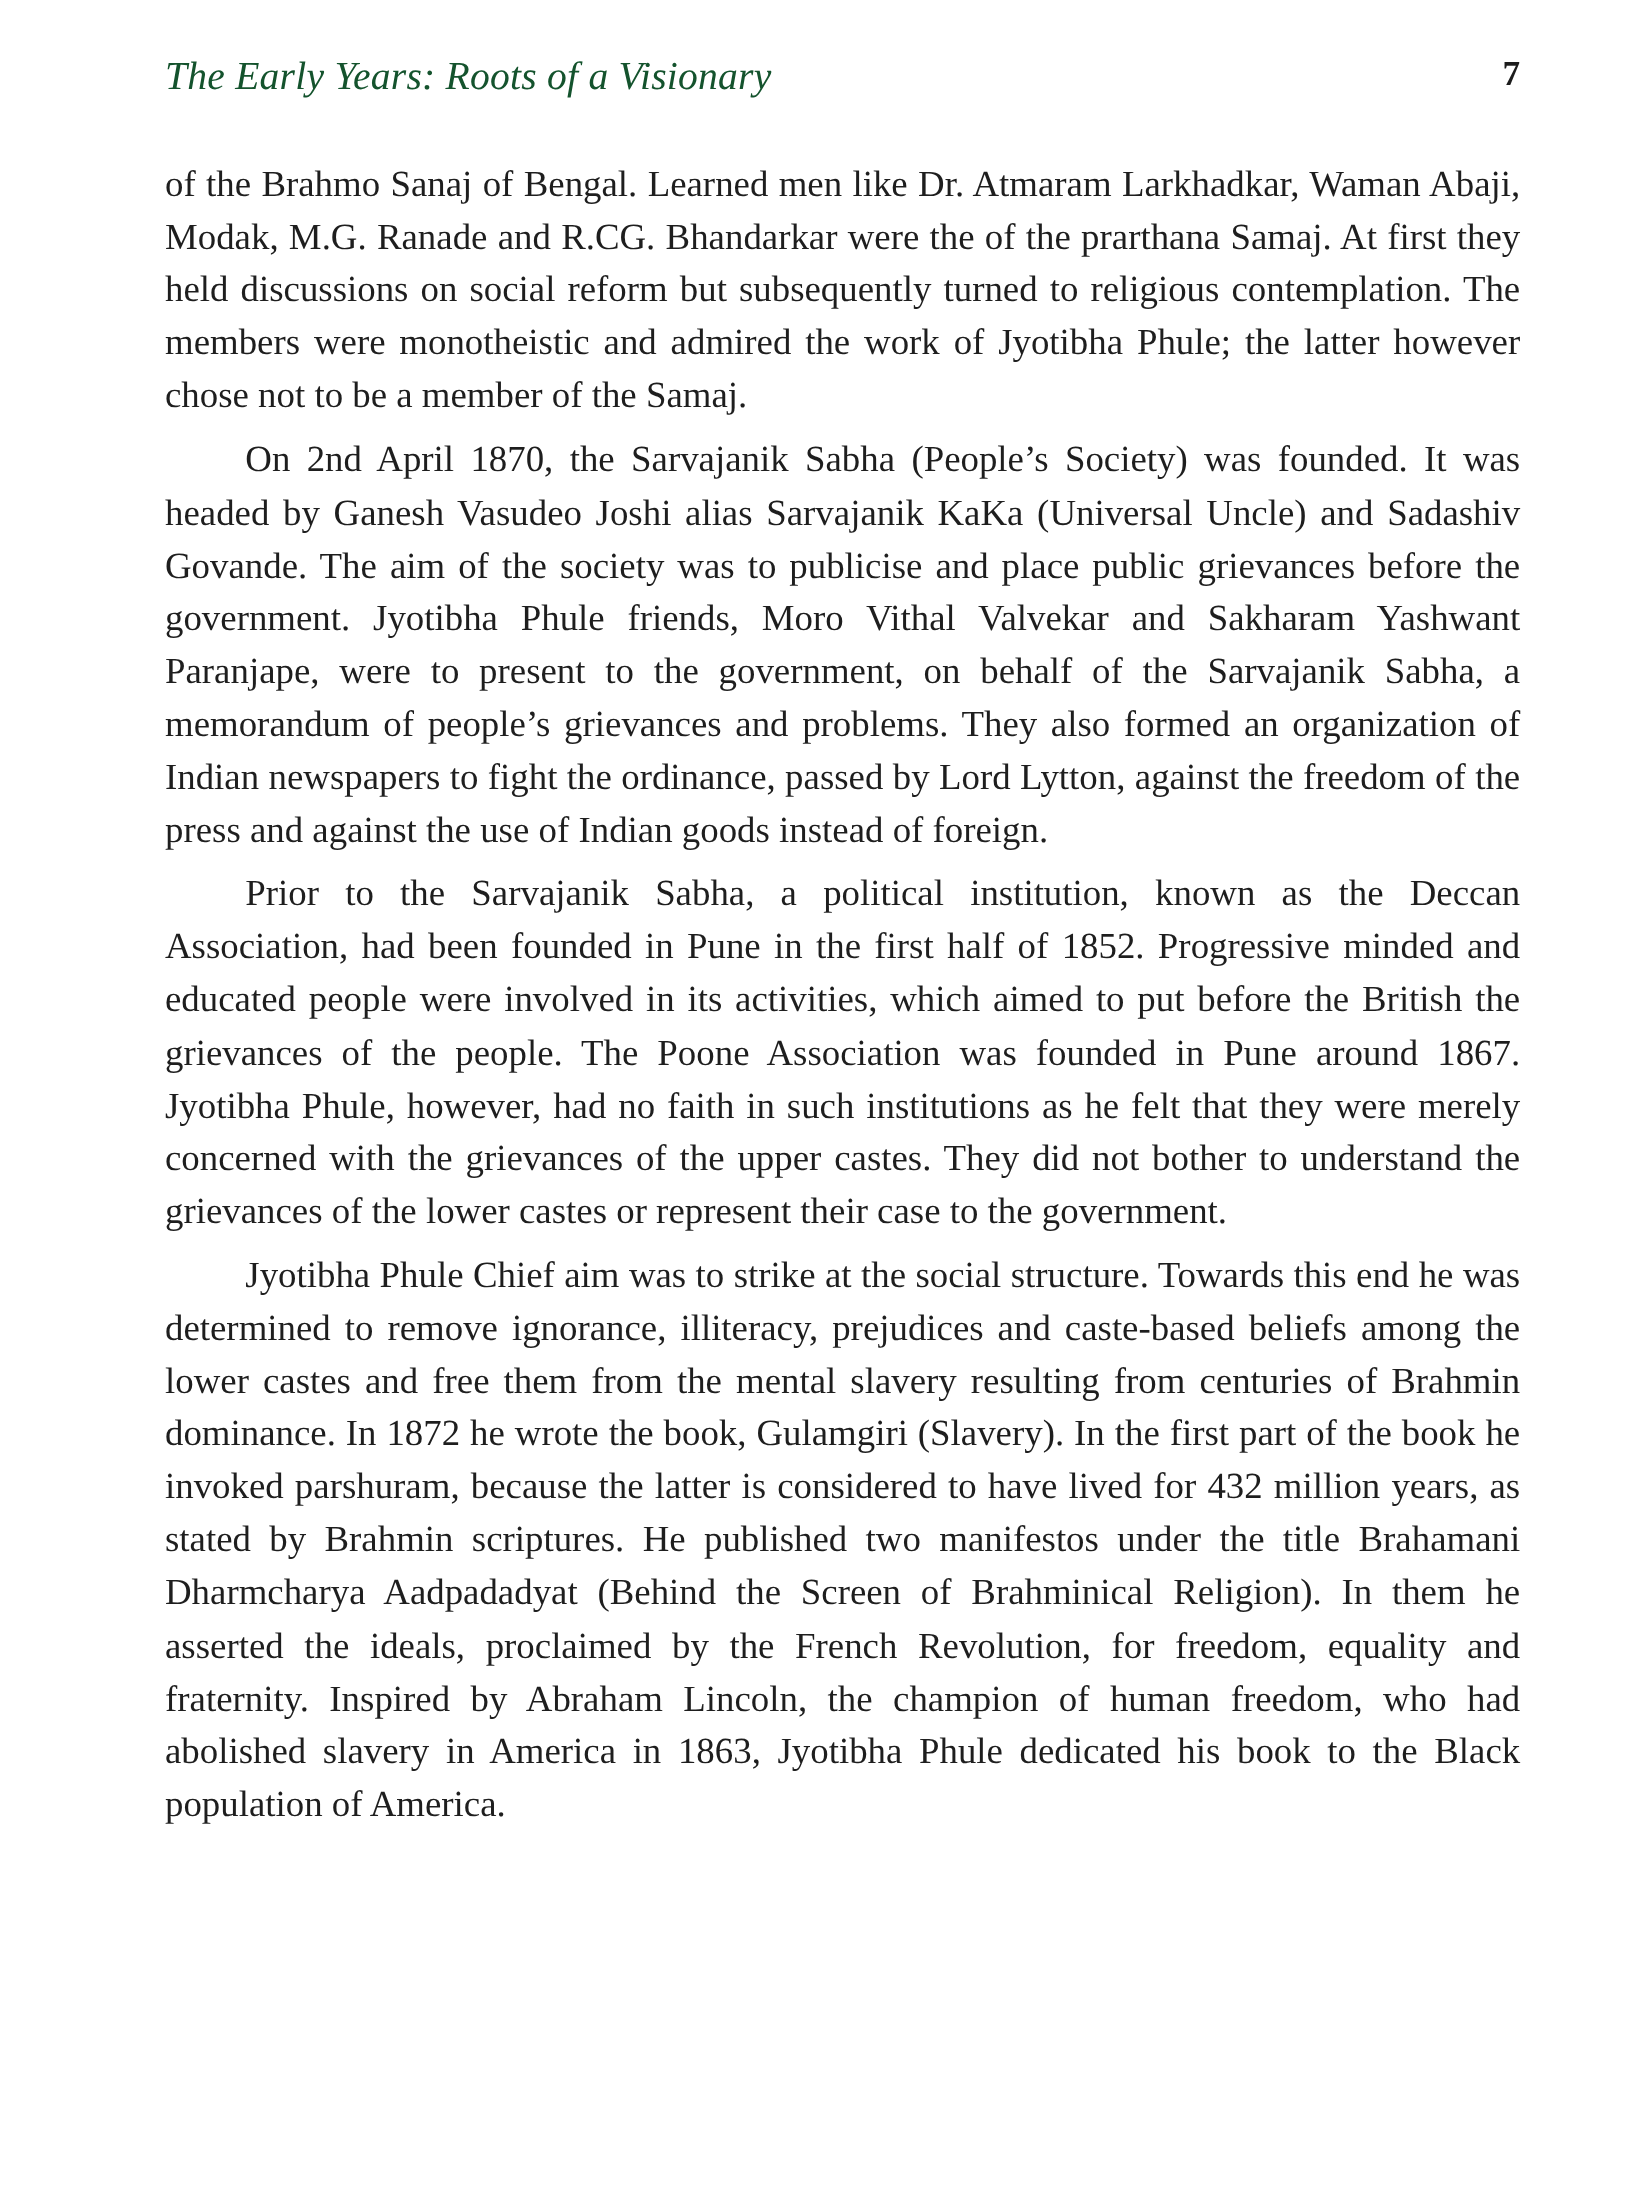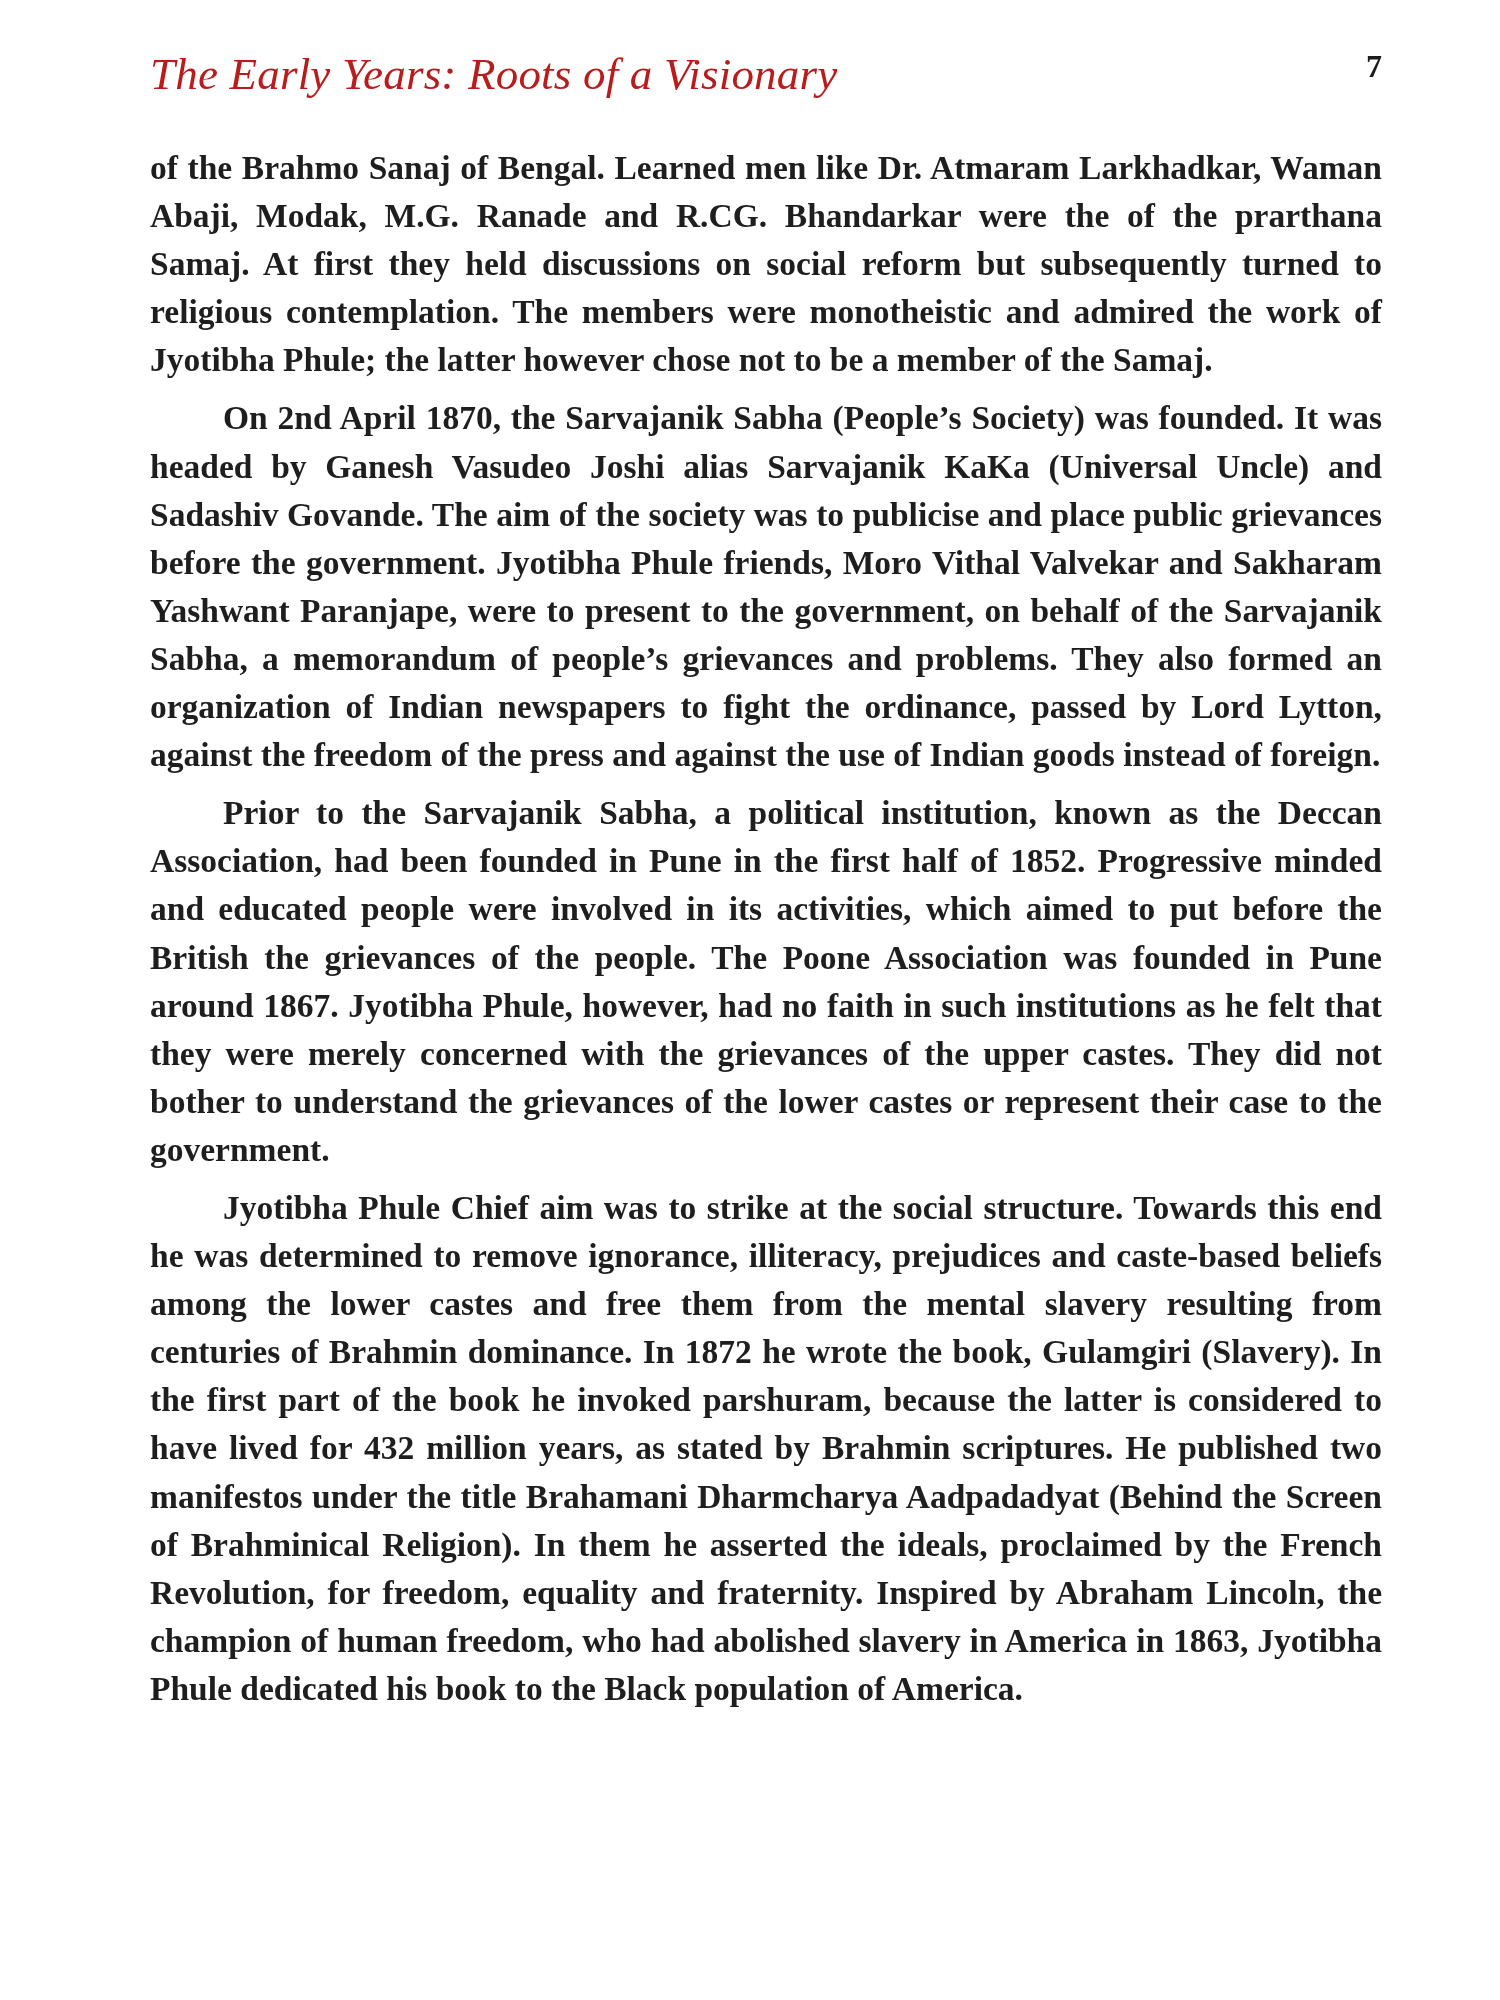--- a/index.html
+++ b/index.html
@@ -23,35 +23,34 @@
     }
     .running-head {
       position: relative;
       height: 130px;
     }
     .running-title {
       position: absolute;
       left: 0;
       top: 48px;
       font-style: italic;
-      font-size: 45px;
+      font-size: 36px;
       letter-spacing: 0.2px;
-      color: #b91c1c;
+      color: #14532d;
     }
     .page-number {
       position: absolute;
       right: 0;
       top: 48px;
       font-size: 32px;
       font-weight: bold;
       color: #1c1c1c;
     }
     .body-text {
       margin-top: 14px;
-      font-weight: bold;
     }
     .para {
       margin: 0 0 10px 0;
       font-size: 33.5px;
       line-height: 48.1px;
       text-align: justify;
       text-align-last: left;
       color: #1e1e1e;
     }
     .para.indent {

